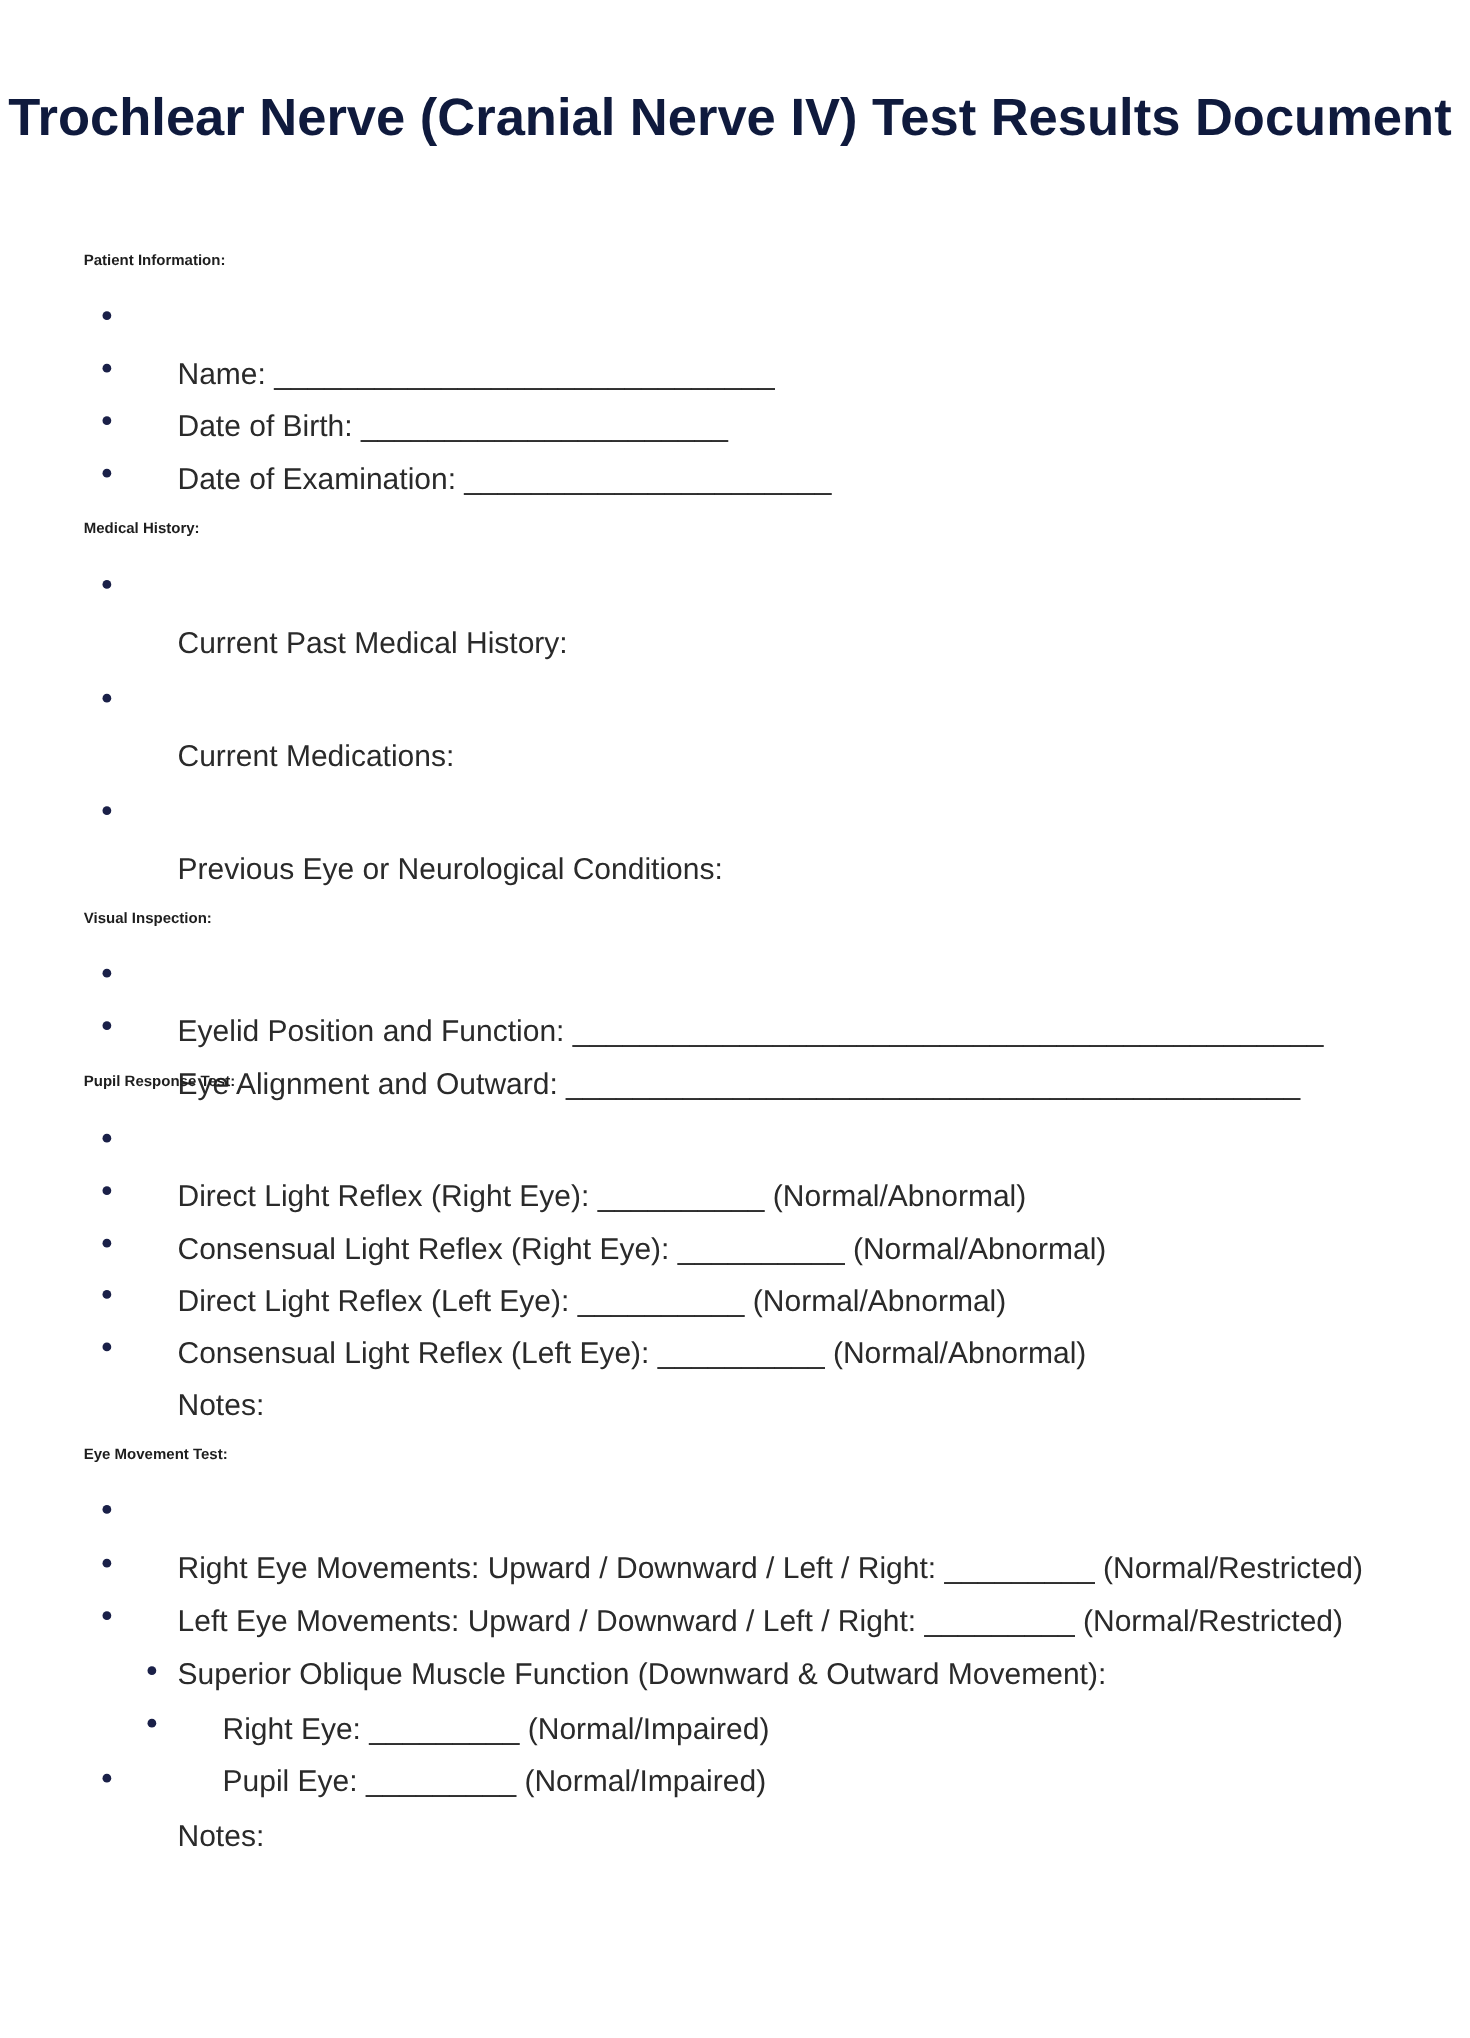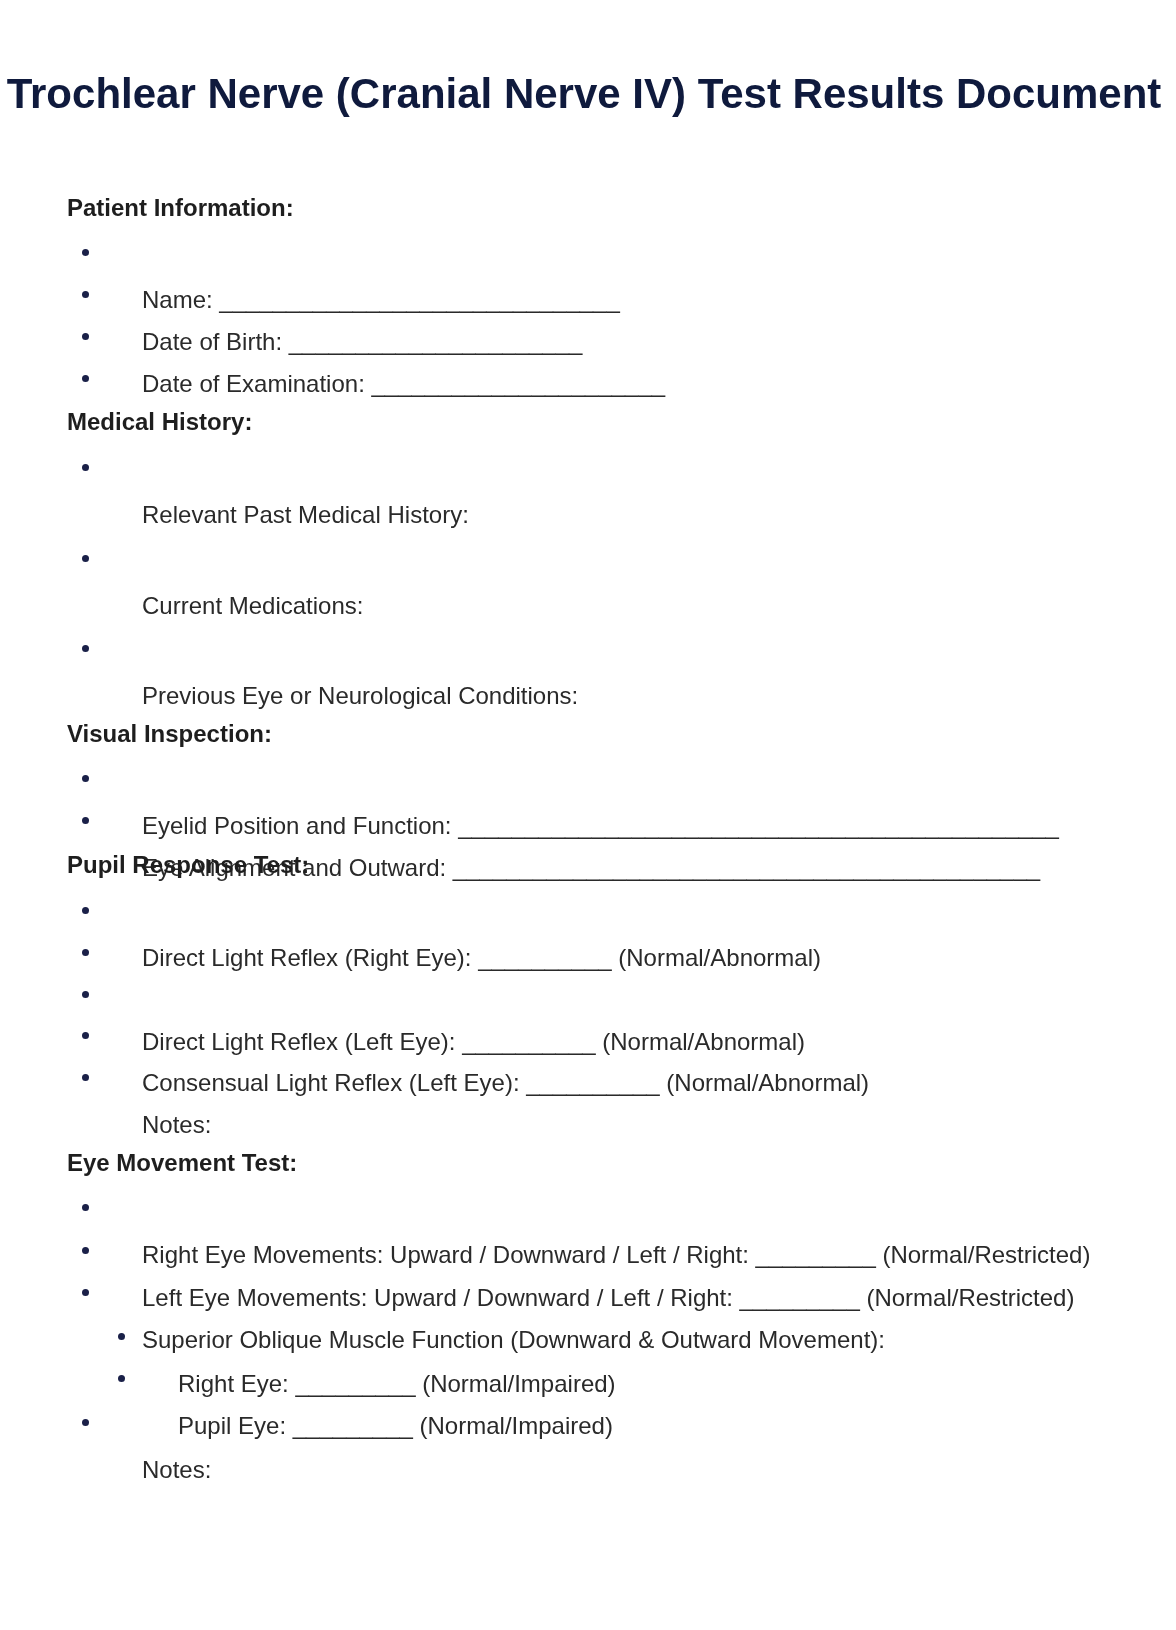--- a/index.html
+++ b/index.html
@@ -31,21 +31,21 @@
       color: #0f1a3d;
       font-family: "Liberation Sans", sans-serif;
       font-weight: bold;
       font-size: 42px;
       line-height: 51px;
     }
     .section-heading {
       position: absolute;
       left: 67px;
       margin: 0;
-      font-size: 24px;
+      font-size: 12px;
       font-weight: bold;
       color: #1e1e1e;
       line-height: 24px;
     }
     .item {
       position: absolute;
       left: 102px;
       font-size: 24px;
       line-height: 24px;
       color: #2a2a2a;
@@ -87,21 +87,21 @@
     </div>
     <div class="item" style="top:366px;">
       <span class="bullet"></span>
     </div>
   </div>
 
   <h2 class="section-heading" style="top:410px;">Medical History:</h2>
   <div>
     <div class="item" style="top:455px;">
       <span class="bullet"></span>
-      <span>Relevant Past Medical History:</span>
+      <span>Current Past Medical History:</span>
     </div>
     <div class="item" style="top:546px;">
       <span class="bullet"></span>
       <span>Current Medications:</span>
     </div>
     <div class="item" style="top:636px;">
       <span class="bullet"></span>
       <span>Previous Eye or Neurological Conditions:</span>
     </div>
   </div>
@@ -119,20 +119,21 @@
   </div>
 
   <h2 class="section-heading" style="top:853px;">Pupil Response Test:</h2>
   <div>
     <div class="item" style="top:898px;">
       <span class="bullet"></span>
       <span>Direct Light Reflex (Right Eye): __________ (Normal/Abnormal)</span>
     </div>
     <div class="item" style="top:940px;">
       <span class="bullet"></span>
+      <span>Consensual Light Reflex (Right Eye): __________ (Normal/Abnormal)</span>
     </div>
     <div class="item" style="top:982px;">
       <span class="bullet"></span>
       <span>Direct Light Reflex (Left Eye): __________ (Normal/Abnormal)</span>
     </div>
     <div class="item" style="top:1023px;">
       <span class="bullet"></span>
       <span>Consensual Light Reflex (Left Eye): __________ (Normal/Abnormal)</span>
     </div>
     <div class="item" style="top:1065px;">

